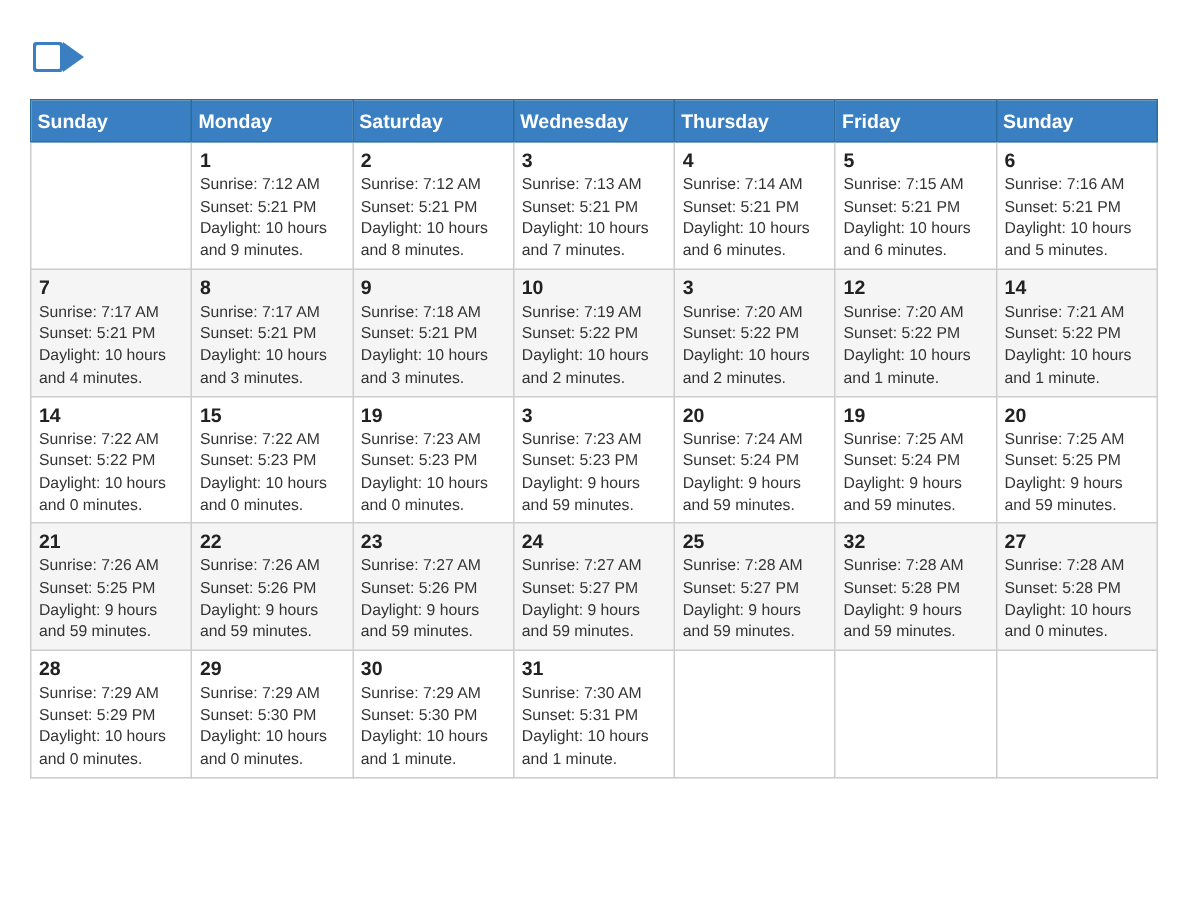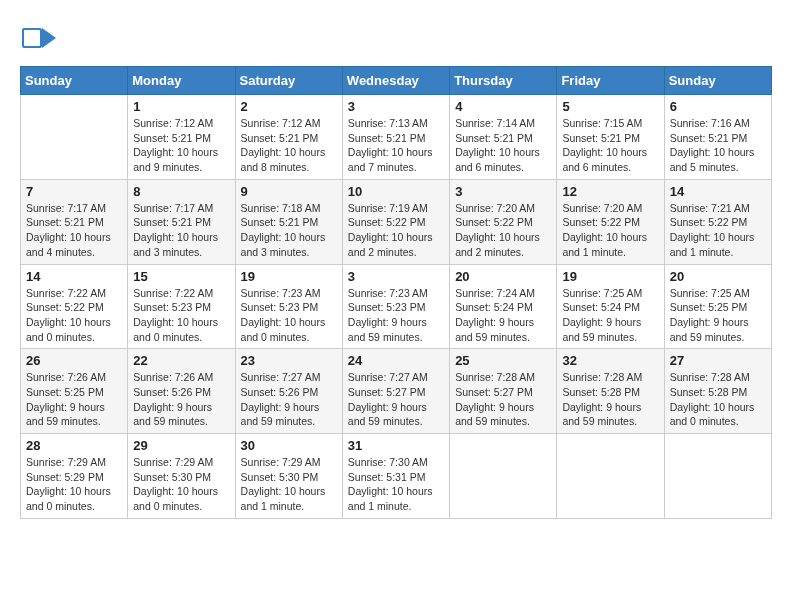--- a/index.html
+++ b/index.html
@@ -199,21 +199,21 @@
           <div class="day-number">19</div>
           <div class="day-info">Sunrise: 7:25 AM<br>Sunset: 5:24 PM<br>Daylight: 9 hours<br>and 59 minutes.</div>
         </td>
         <td>
           <div class="day-number">20</div>
           <div class="day-info">Sunrise: 7:25 AM<br>Sunset: 5:25 PM<br>Daylight: 9 hours<br>and 59 minutes.</div>
         </td>
       </tr>
       <tr>
         <td>
-          <div class="day-number">26</div>
+          <div class="day-number">21</div>
           <div class="day-info">Sunrise: 7:26 AM<br>Sunset: 5:25 PM<br>Daylight: 9 hours<br>and 59 minutes.</div>
         </td>
         <td>
           <div class="day-number">22</div>
           <div class="day-info">Sunrise: 7:26 AM<br>Sunset: 5:26 PM<br>Daylight: 9 hours<br>and 59 minutes.</div>
         </td>
         <td>
           <div class="day-number">23</div>
           <div class="day-info">Sunrise: 7:27 AM<br>Sunset: 5:26 PM<br>Daylight: 9 hours<br>and 59 minutes.</div>
         </td>

